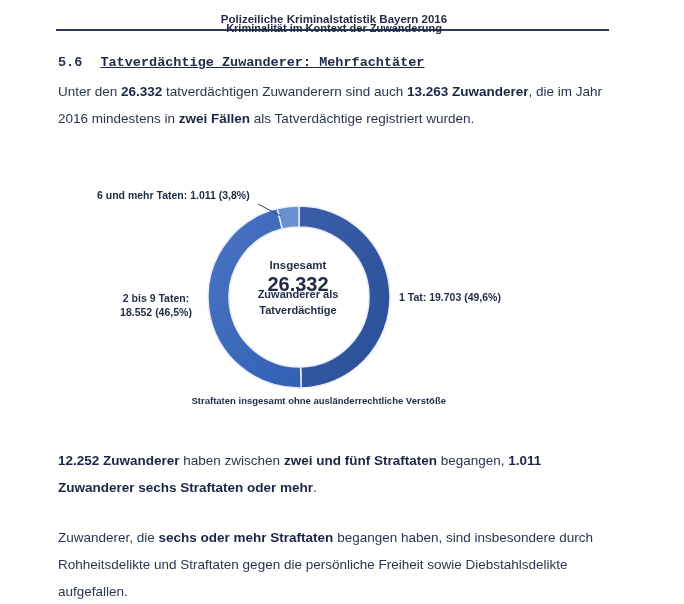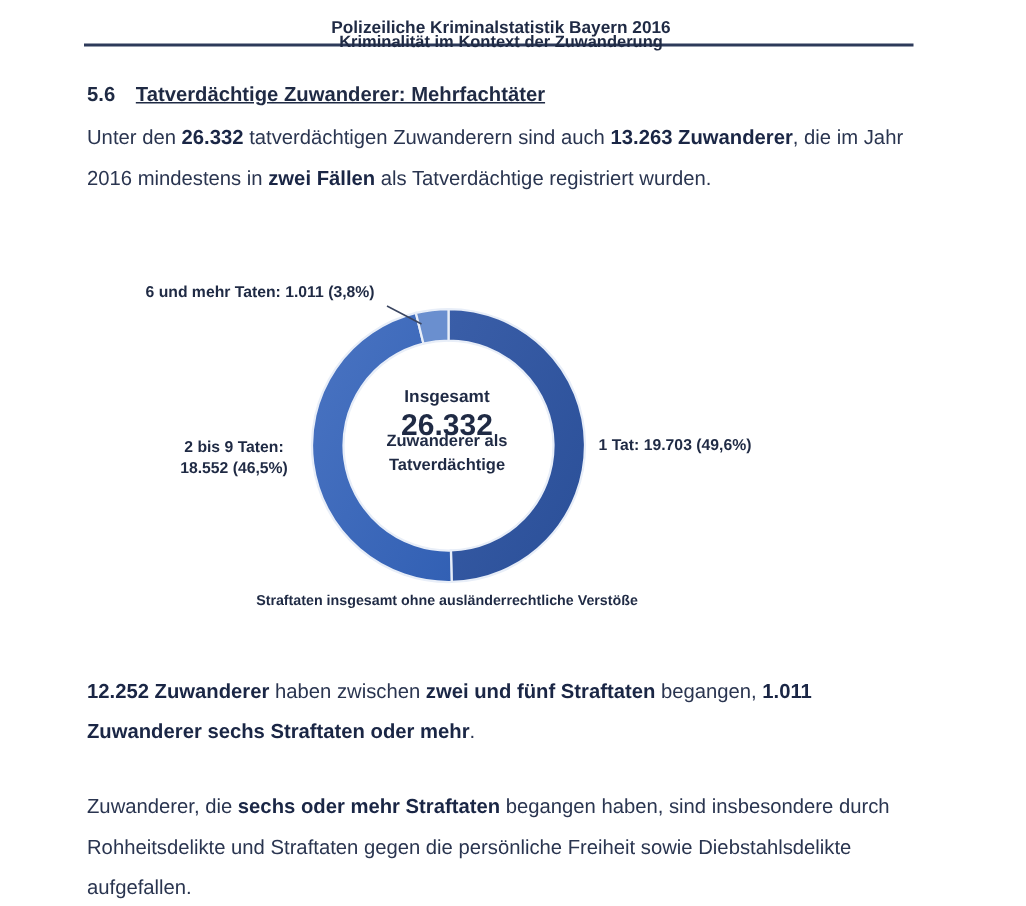--- a/index.html
+++ b/index.html
@@ -16,20 +16,21 @@
       position: absolute; left: 56px; width: 553px; top: 29px; height: 2px;
       background: #2d3a5a;
     }
     .hdr-sub {
       position: absolute; left: 56px; width: 556px; top: 22px;
       text-align: center; font-size: 11px; font-weight: bold; color: #1f2a44;
     }
     .section {
       position: absolute; left: 58px; top: 55px; font-size: 13.5px; font-weight: bold;
       color: #1f2a44;
+      font-family: Liberation Mono, monospace;
     }
     .section .num { margin-right: 10px; }
     .section .ttl { text-decoration: underline; }
     .para {
       position: absolute; left: 58px; width: 560px; font-size: 13.5px;
       line-height: 27px; color: #2a3550;
     }
     .para b { color: #1a2645; }
     #p1 { top: 78px; }
     #p2 { top: 447px; }
@@ -46,21 +47,21 @@
     #lbl-1tat { left: 399px; top: 291px; }
     .center-txt {
       position: absolute; left: 238px; width: 120px; text-align: center; color: #1f2a44;
       font-weight: bold;
     }
     #c-ins { top: 259px; font-size: 11.5px; }
     #c-num { top: 273px; font-size: 20px; }
     #c-zu { top: 286px; font-size: 11px; line-height: 16px; }
     .chart-foot {
       position: absolute; left: 150px; width: 296px; top: 395px;
-      text-align: center; font-size: 9.5px; font-weight: bold; color: #1f2a44;
+      text-align: right; font-size: 9.5px; font-weight: bold; color: #1f2a44;
     }
     svg { position: absolute; left: 0; top: 0; }
   </style>
 </head>
 <body>
 
 <div class="hdr-title">Polizeiliche Kriminalstatistik Bayern 2016</div>
 <div class="hdr-rule"></div>
 <div class="hdr-sub">Kriminalität im Kontext der Zuwanderung</div>
 

